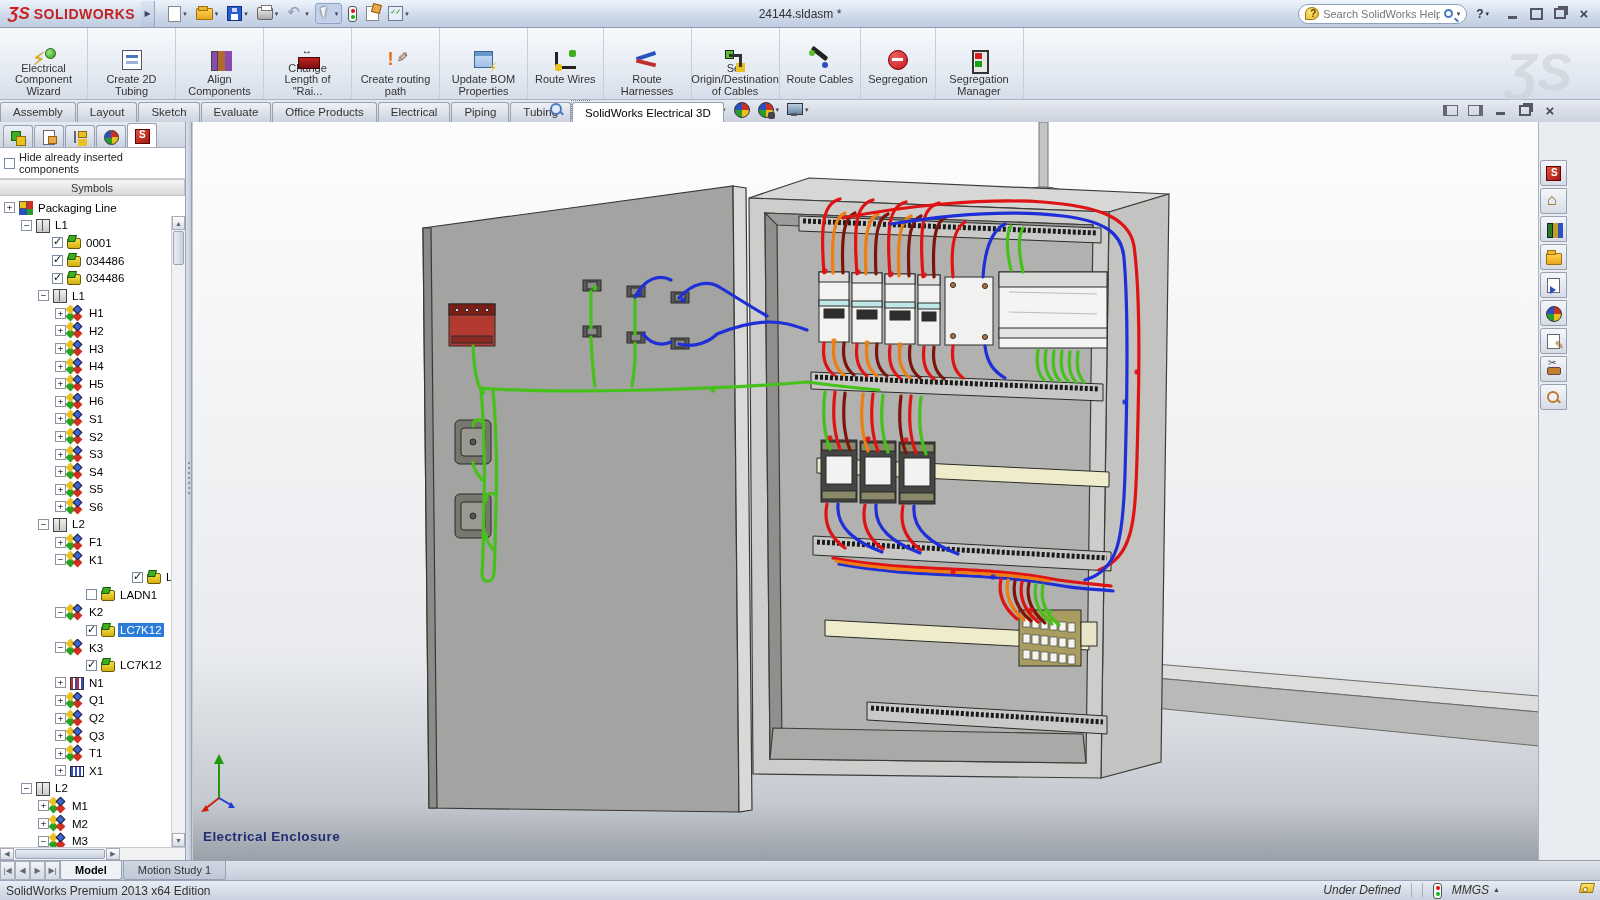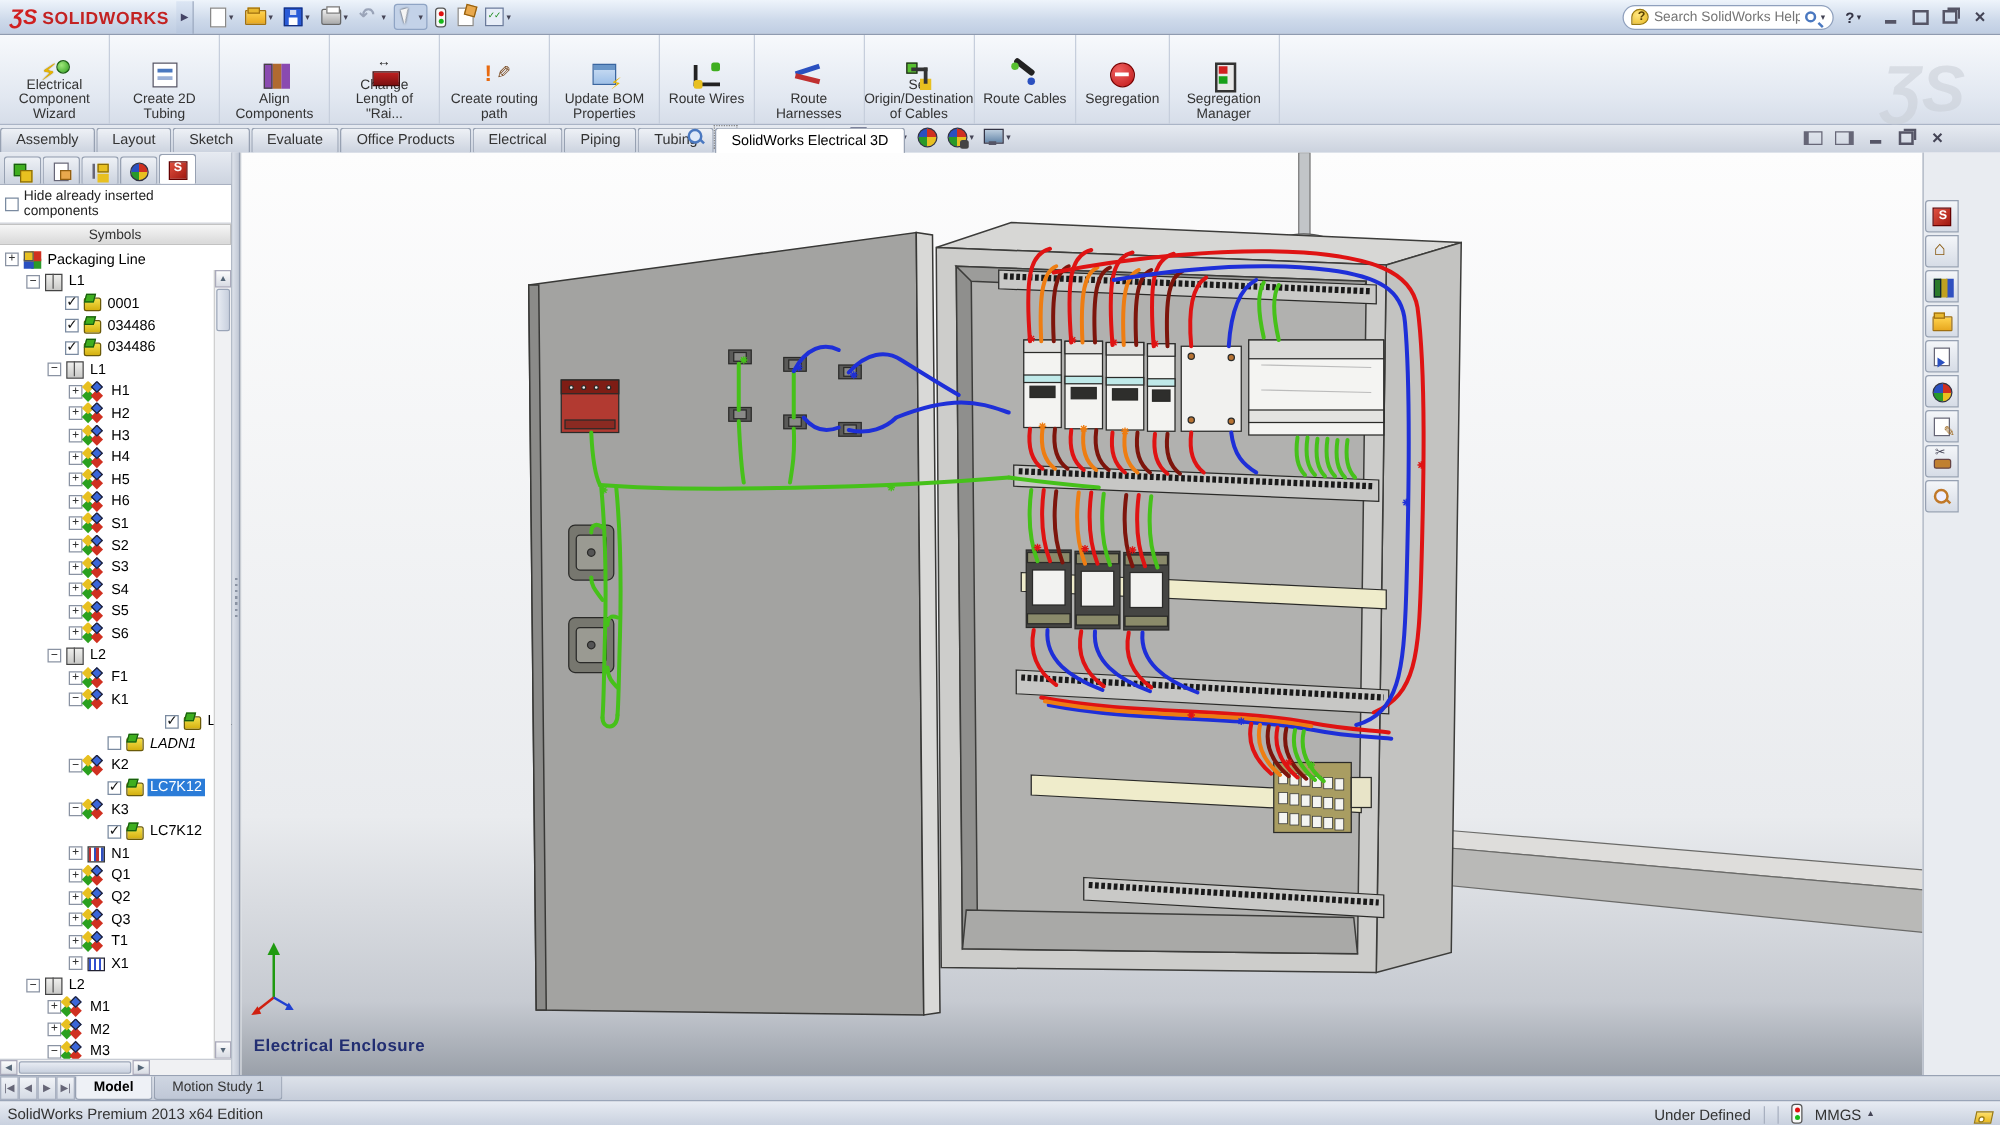--- a/index.html
+++ b/index.html
@@ -226,21 +226,21 @@
   .snav { display:flex; }
   .snav .nb { width:15px; border:1px solid #a8b0c0; background:linear-gradient(#f2f4f8,#d4dae4); color:#667;
      display:flex; align-items:center; justify-content:center; font-size:8px; }
   .stab { padding:2px 14px 2px; border:1px solid #97a1b2; border-top:none; background:linear-gradient(#cfd6e2,#bfc7d6);
      color:#333; display:flex; align-items:center; border-radius:0 0 3px 3px; margin-right:1px; }
   .stab.active { background:#eef1f6; font-weight:bold; color:#000; }
 
   
   .statusbar { height:20px; background:linear-gradient(#e8ecf3,#c9d1df); border-top:1px solid #9aa5b8;
      display:flex; align-items:center; padding:0 6px; font-size:12px; color:#333; }
-  .sb-right { margin-left:auto; display:flex; align-items:flex-end; gap:10px; }
+  .sb-right { margin-left:auto; display:flex; align-items:flex-start; gap:10px;font-style:italic; }
   .sb-sep { width:1px; height:14px; background:#a8b0c0; }
   .sb-units { display:flex; align-items:center; gap:4px; }
   .sb-units .up { font-size:7px; color:#445; }
   .ik-tag { width:14px; height:10px; background:linear-gradient(#ffe06a,#e8b820); border:1px solid #9a7a10; transform:skewX(-12deg); position:relative; }
   .ik-tag::before { content:""; position:absolute; left:2px; top:3px; width:3px; height:3px; border-radius:50%; background:#fff; border:1px solid #9a7a10; }
 
   
   .wires use, .wires path { fill:none; stroke-width:3.2; stroke-linecap:round; }
   .wR { stroke:#df1313; } .wO { stroke:#ee7d12; } .wD { stroke:#7d150c; }
   .wG { stroke:#46c11a; } .wB { stroke:#1e2fd8; }
@@ -285,20 +285,21 @@
         <span class="ik ik-traffic"></span>
       </div>
       <div class="qab">
         <span class="ik ik-props"></span>
       </div>
       <div class="qab">
         <span class="ik ik-options"></span>
         <span class="dd">▾</span>
       </div>
     </div>
+  <div class="doc-title">24144.sldasm *</div>
   <div class="tb-right">
     <div class="searchbox">
       <span class="ik ik-helpballoon"></span>
       <input placeholder="Search SolidWorks Help" style="">
       <span class="ik ik-mag"></span>
       <span class="dd" style="font-size:7px;color:#445">▾</span>
     </div>
     <div class="tbtn">
       <span>?</span>
       <span style="font-size:7px">▾</span>
@@ -583,21 +584,21 @@
 
           <span class="tico ti-component"></span>
           <span class="tlabel">K1</span>
         </div>
         <div class="trow" style="padding-left: 72px; margin-left: 46px;">
           <span class="exp hidden"></span>
           <span class="cbx on"></span>
           <span class="tico ti-part"></span>
           <span class="tlabel">LC1D12</span>
         </div>
-        <div class="trow" style="padding-left: 72px; font-style: italic;">
+        <div class="trow" style="padding-left: 72px;">
           <span class="exp hidden"></span>
           <span class="cbx"></span>
           <span class="tico ti-part"></span>
           <span class="tlabel">LADN1</span>
         </div>
         <div class="trow" style="padding-left: 55px;">
           <span class="exp">−</span>
 
           <span class="tico ti-component"></span>
           <span class="tlabel">K2</span>

